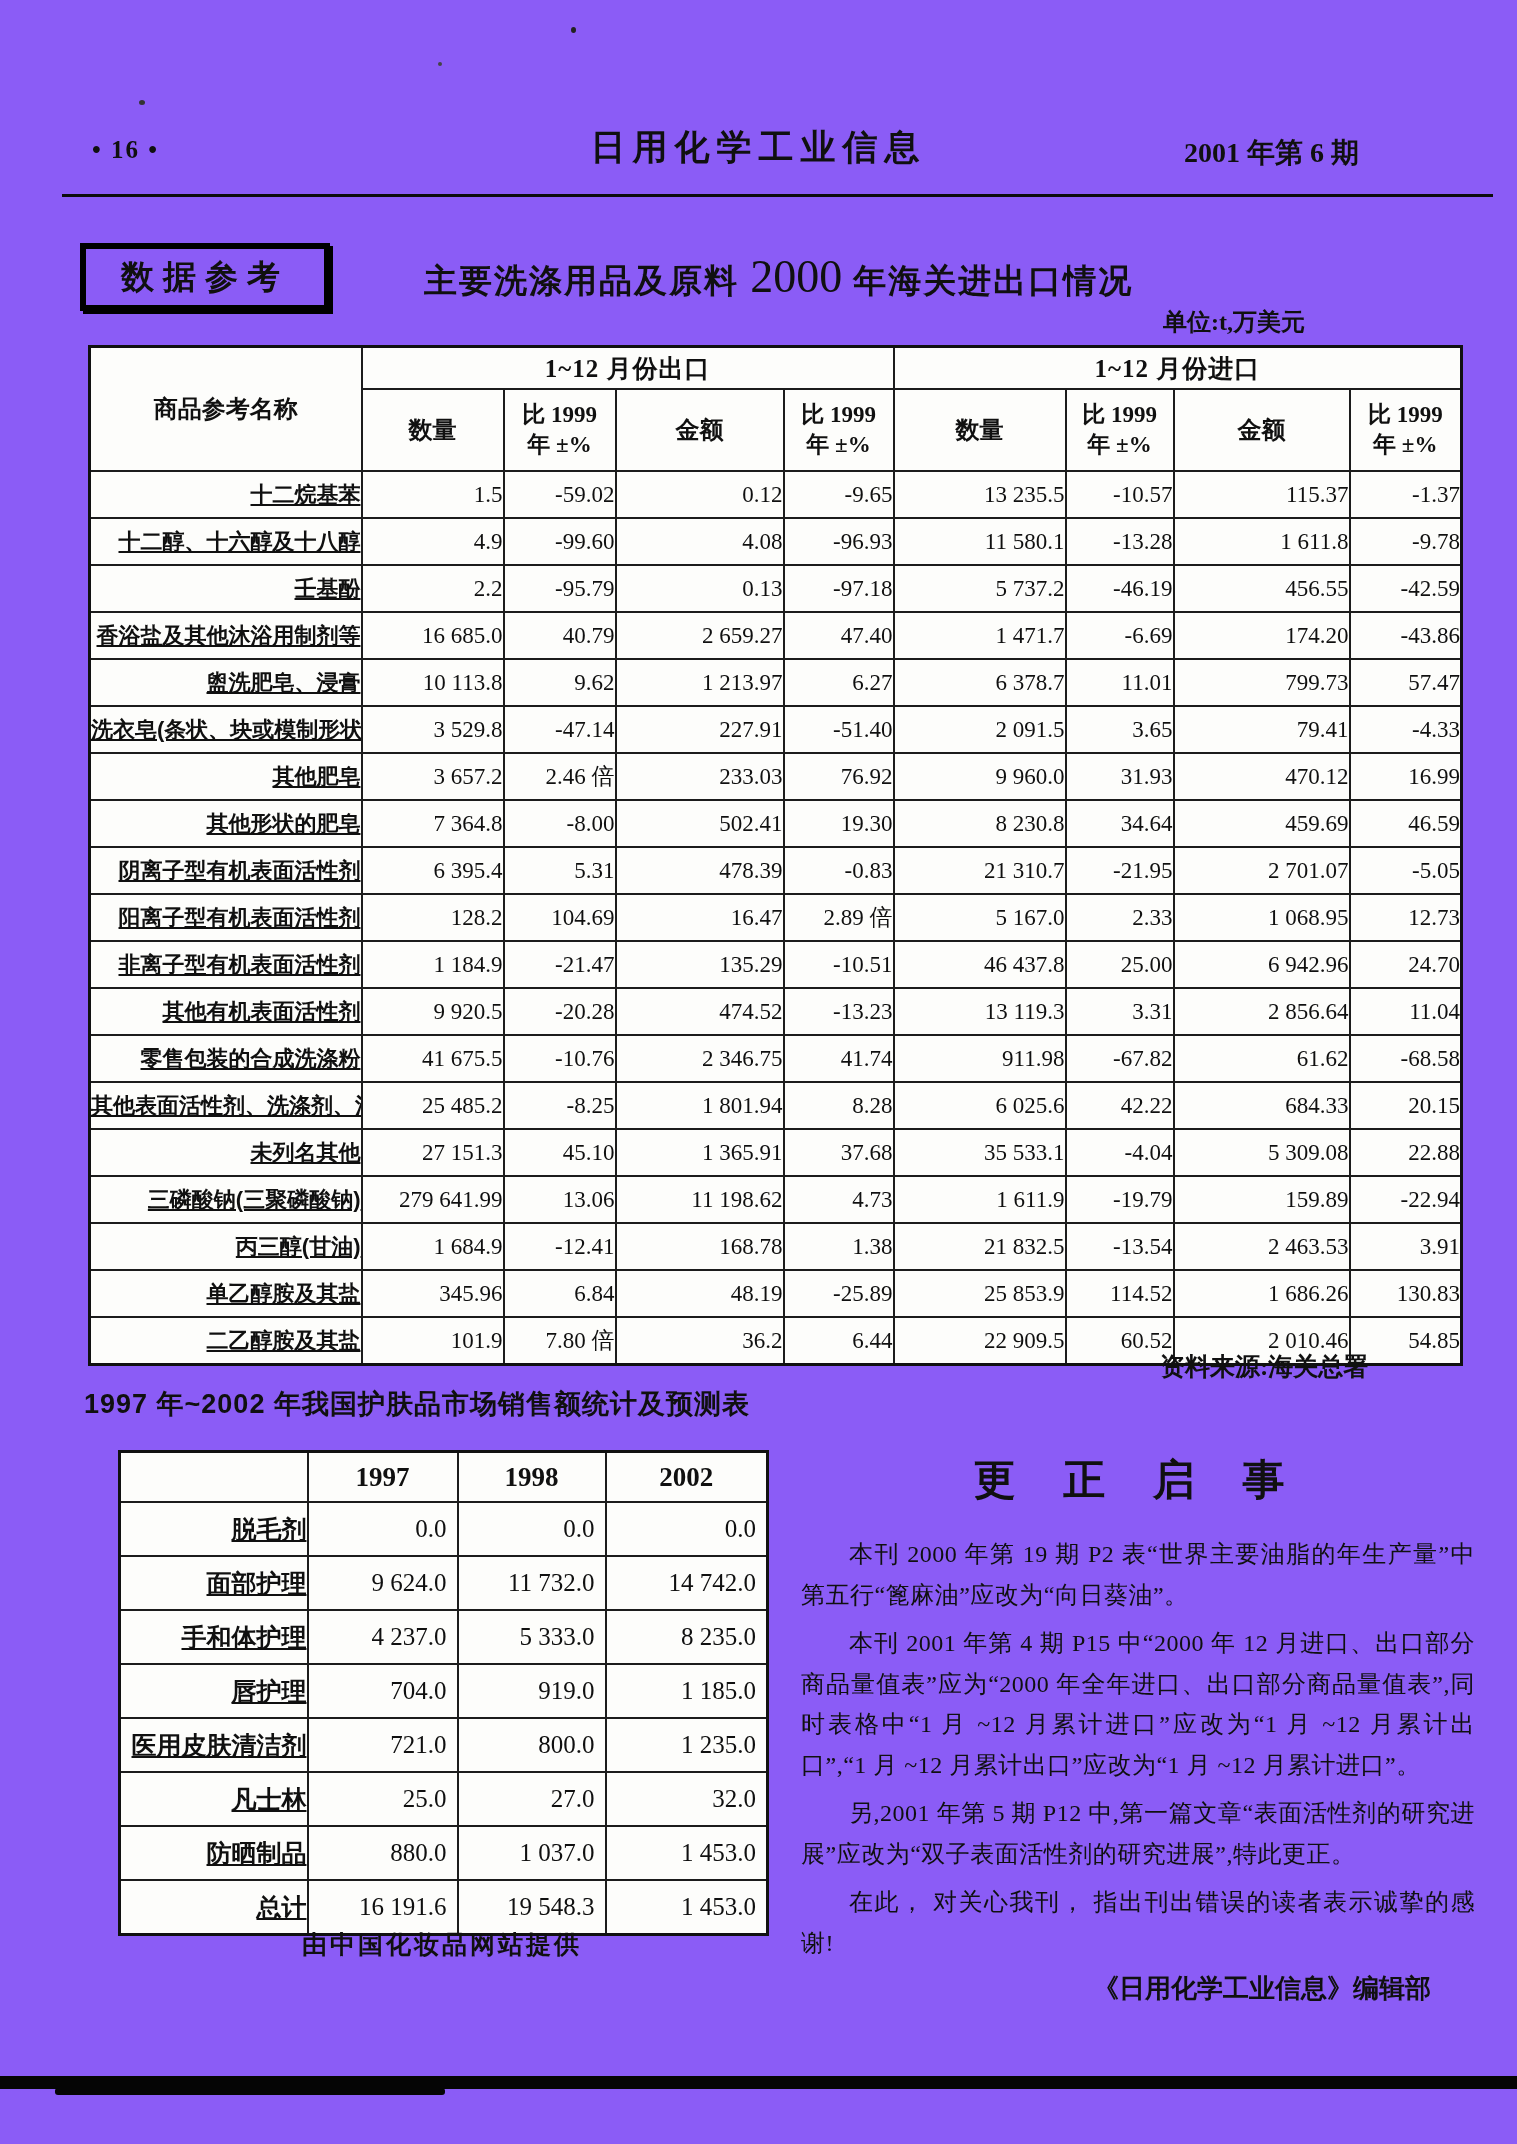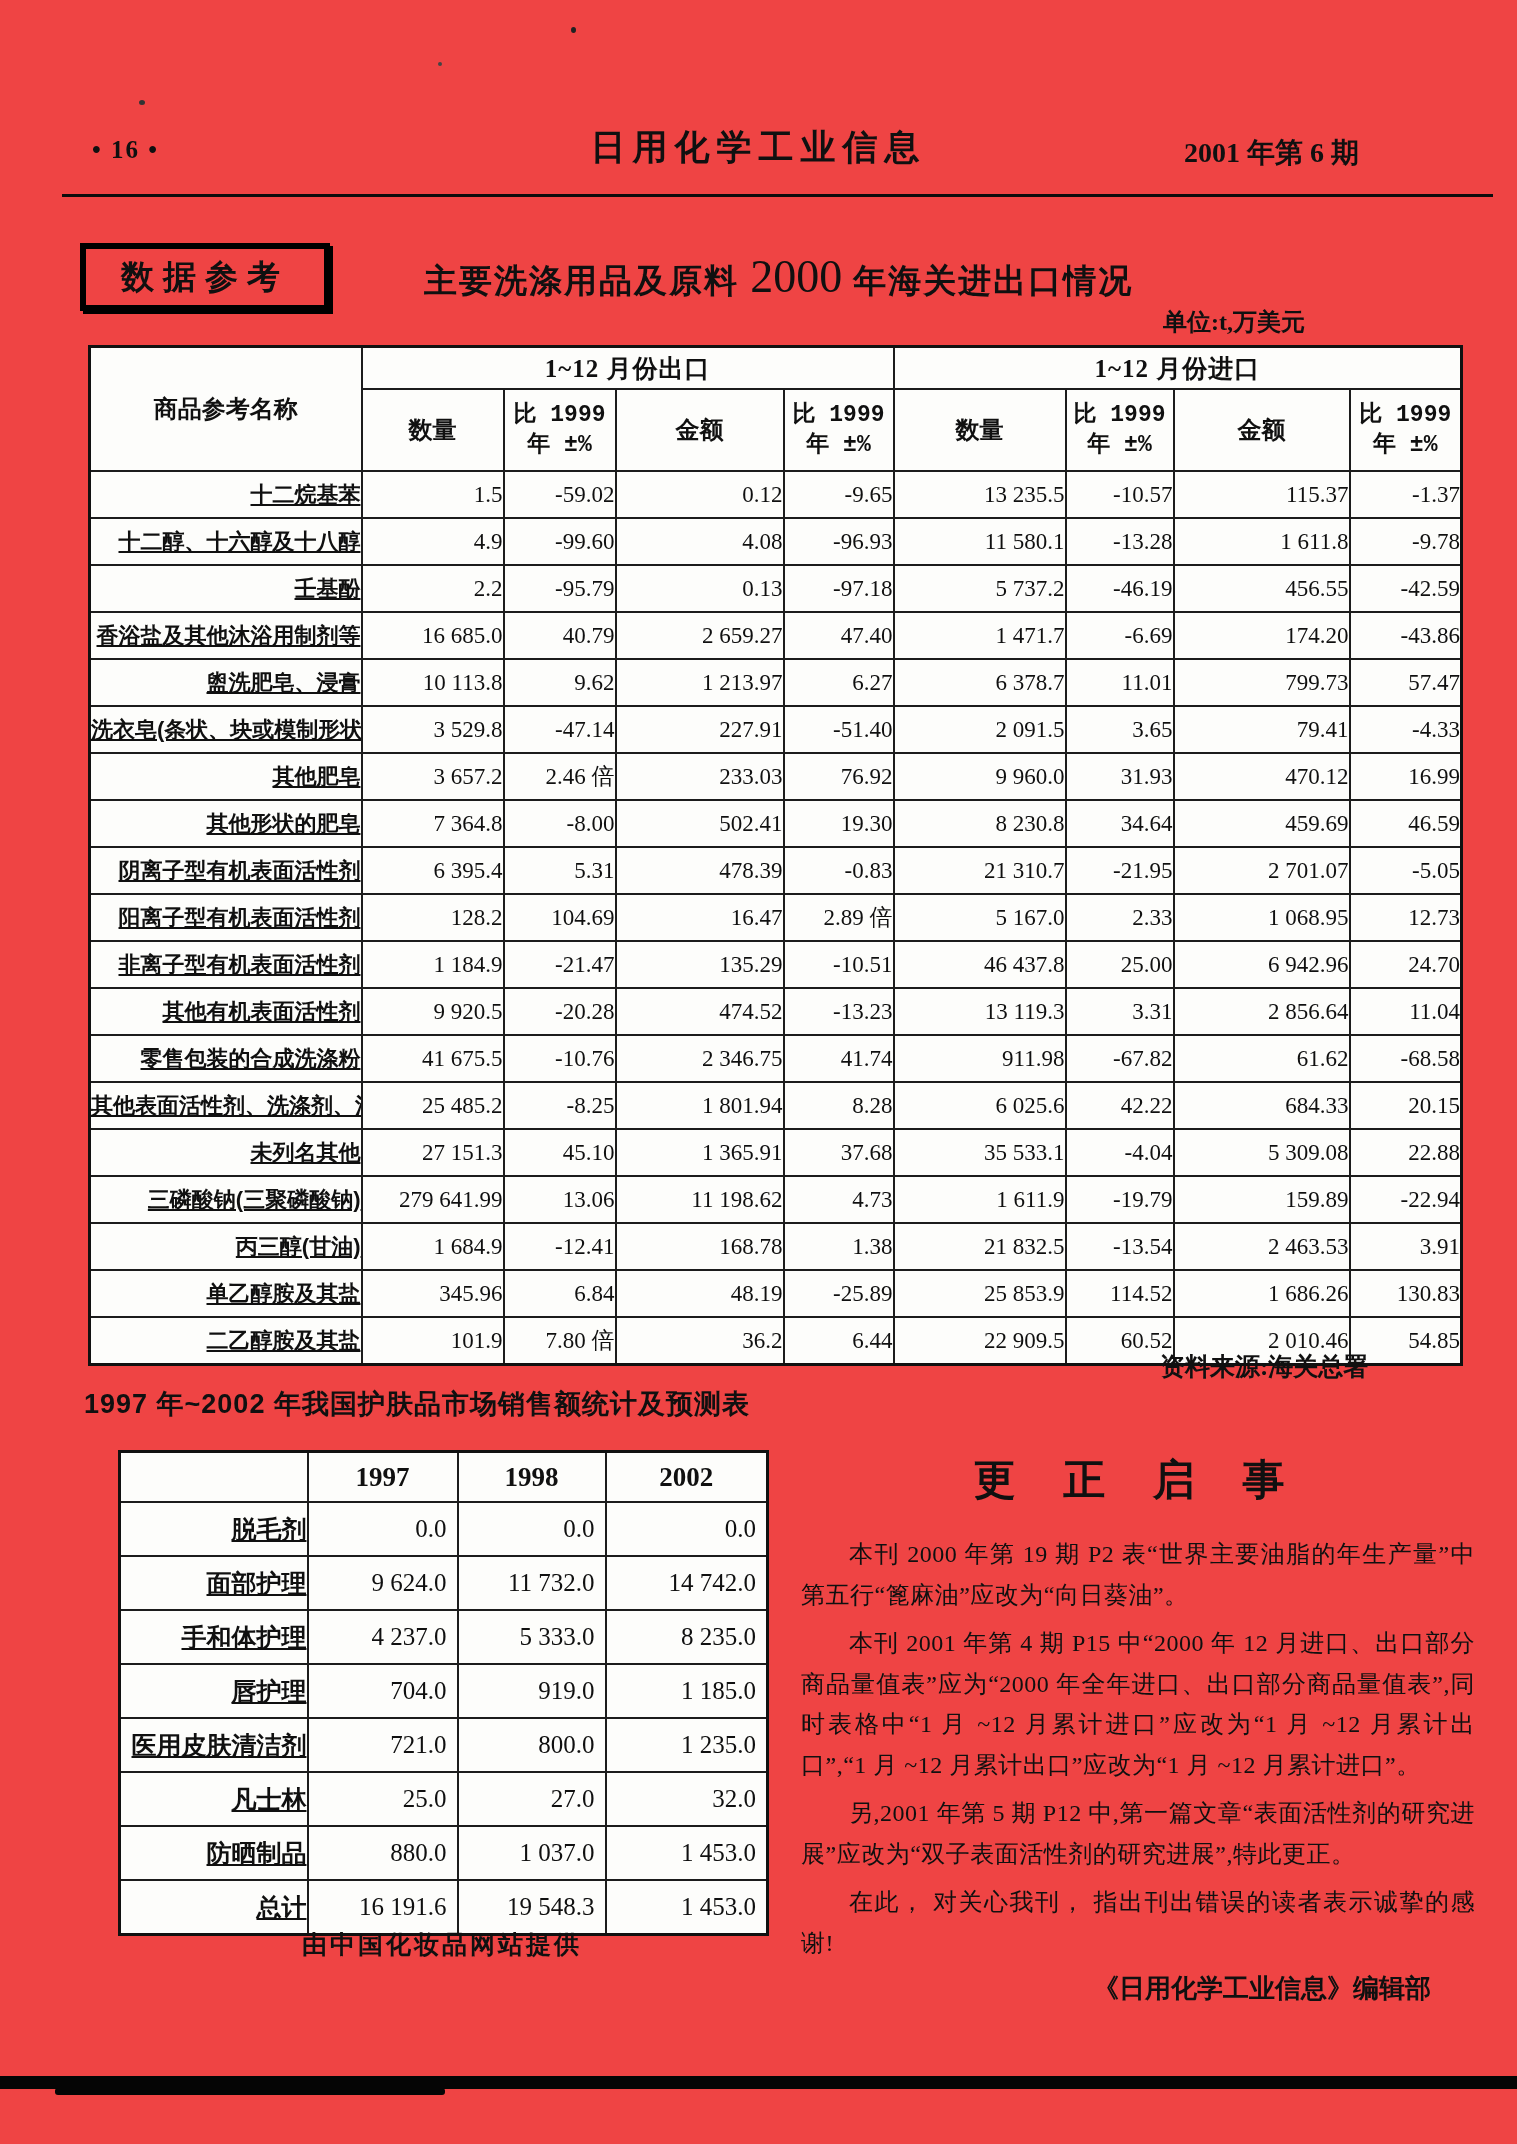--- a/index.html
+++ b/index.html
@@ -1,18 +1,18 @@
 <!DOCTYPE html>
 <html><head>
 <meta charset="utf-8">
 <style>
   html,body{margin:0;padding:0;background:#e8e8e6;}
   .page{
     position:relative; width:1517px; height:2144px; margin:0 auto;
-    background:#ef4444; color:#101010; overflow:hidden;
+    background:#8b5cf6; color:#101010; overflow:hidden;
     font-family:"Liberation Serif", serif;
   }
   
   .pageno{position:absolute; left:92px; top:136px; font-size:25px; font-weight:700; letter-spacing:2px;}
   .journal{position:absolute; left:50%; transform:translateX(-50%); top:124px;
     font-size:35px; font-weight:900; letter-spacing:7px; font-family:"Liberation Serif", serif;}
   .issue{position:absolute; right:158px; top:134px; font-size:28px; font-weight:700;}
   .header-rule{position:absolute; left:62px; right:24px; top:194px; height:3px; background:#0c0c0c;}
   
   .badge{
@@ -30,21 +30,21 @@
   .main-title .yr{font-family:"Liberation Serif", serif; font-weight:400; font-size:46px; letter-spacing:0;}
   .unit-note{position:absolute; left:1163px; top:306px; font-size:24px; font-weight:600;}
   
   table.doc{border-collapse:collapse; table-layout:fixed; background:#fdfdfb;}
   table.doc th, table.doc td{border:2px solid #1c1c1c; overflow:hidden; padding:0;}
   table.doc{border:3px solid #111;}
   .main-table{position:absolute; left:88px; top:345px; width:1372px;}
   .main-table th{font-size:24px; font-weight:700; font-family:"Liberation Sans", sans-serif;}
   .main-table .grp{height:40px; font-weight:600; font-family:"Liberation Serif", serif; font-size:25px; letter-spacing:1px;}
   .main-table .sub{height:80px; text-align:center; vertical-align:middle;}
-  .main-table .sub .two{font-family:Liberation Mono, monospace; font-weight:600; font-size:23px; line-height:30px;}
+  .main-table .sub .two{font-family:Liberation Serif, serif; font-weight:600; font-size:23px; line-height:30px;}
   .main-table td{height:45px;}
   td.pname{
     text-align:right; padding-left:7px; font-size:22px; font-weight:700;
     font-family:"Liberation Sans", sans-serif; letter-spacing:0; white-space:nowrap;text-decoration:underline;
   }
   td.num{text-align:right; padding-right:8px; font-size:23px; font-family:"Liberation Serif", serif; white-space:nowrap;}
   .source-note{position:absolute; left:1160px; top:1350px; font-size:25px; font-weight:600;}
   
   .skin-title{
     position:absolute; left:84px; top:1386px; font-size:27px; font-weight:900;

